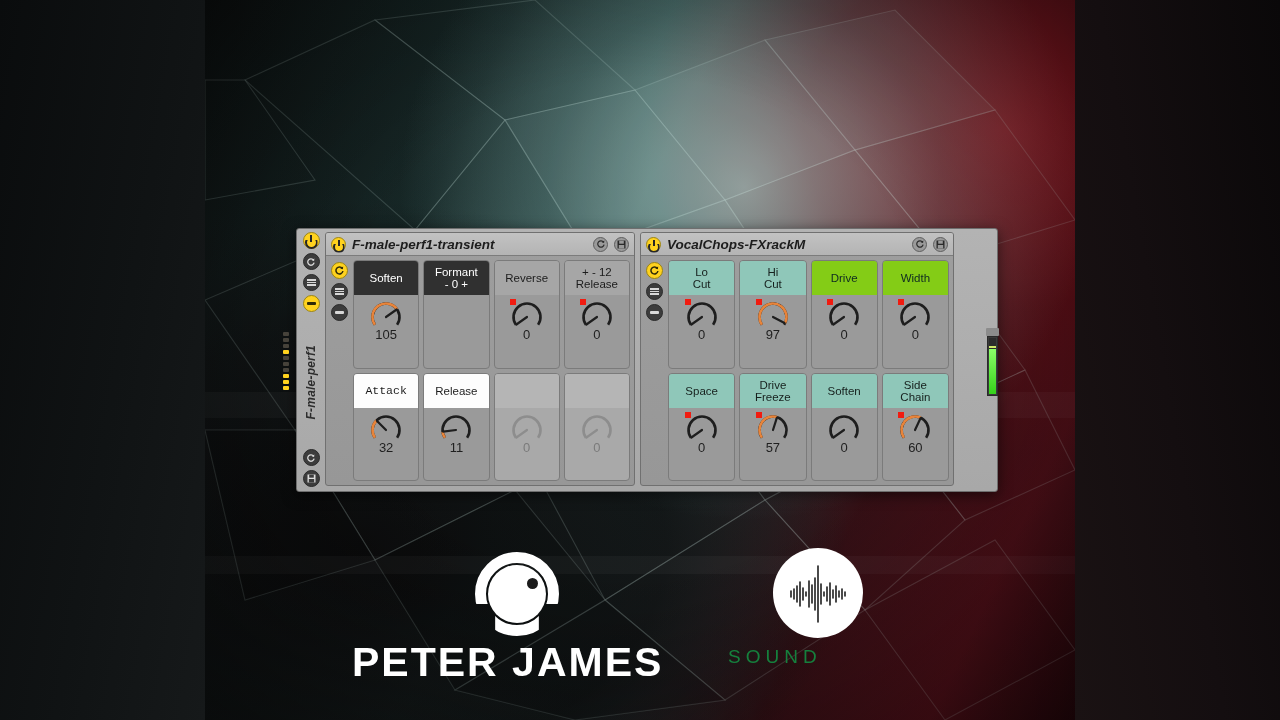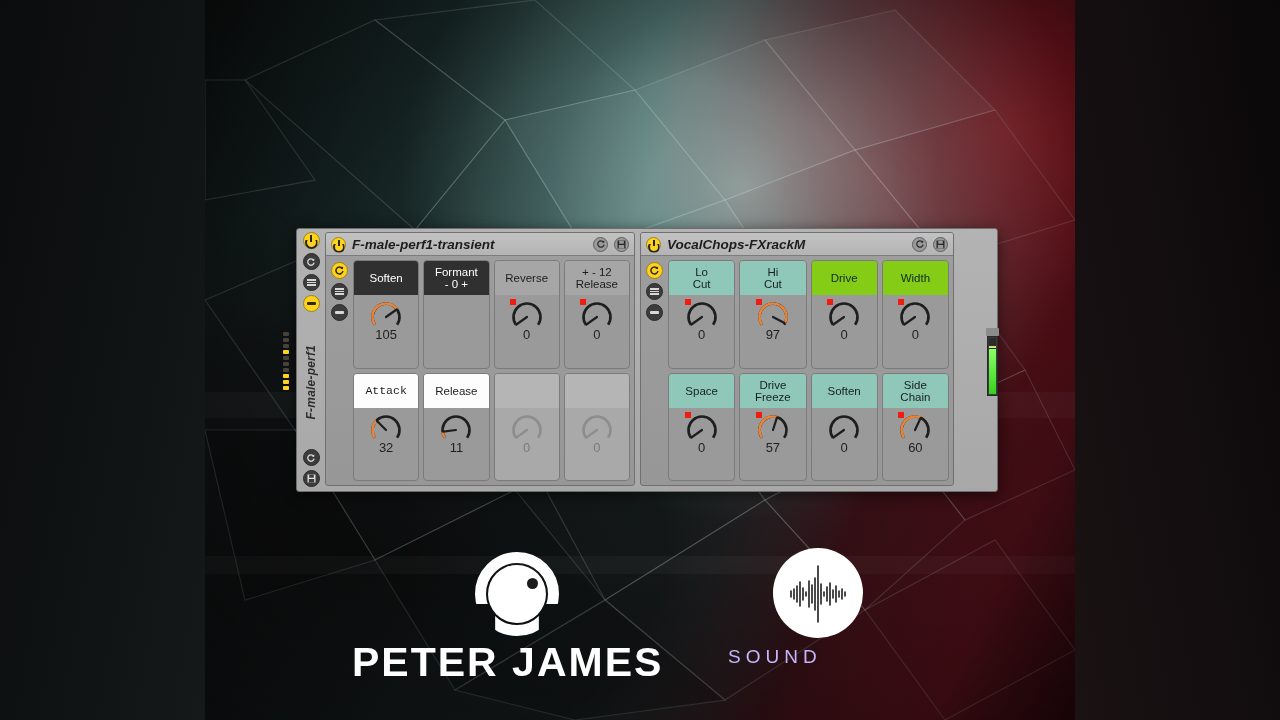--- a/index.html
+++ b/index.html
@@ -35,21 +35,21 @@
   .pj-mark{width:84px;height:84px;margin:0 auto 6px;position:relative;}
   .pj-ring{position:absolute;left:0;top:0;width:84px;height:84px;border-radius:50%;
      border:11px solid #fff;box-sizing:border-box;
      clip-path:polygon(0 0,100% 0,100% 62%,76% 62%,76% 100%,24% 100%,24% 62%,0 62%);}
   .pj-dot{position:absolute;left:13px;top:13px;width:58px;height:58px;border-radius:50%;background:#fff;}
   .pj-eye{position:absolute;left:52px;top:26px;width:11px;height:11px;border-radius:50%;background:#1b1b1b;}
   .pj-text{font-size:41px;font-weight:bold;letter-spacing:2px;line-height:1;
      font-family:"Liberation Sans",sans-serif;}
   .fs-mark{width:90px;height:90px;border-radius:50%;background:#fff;margin:0 auto 8px;position:relative;overflow:hidden;}
   .fs-text{font-size:30px;letter-spacing:2px;line-height:1.02;font-family:"Liberation Sans",sans-serif;}
-  .fs-sub{font-size:19px;letter-spacing:5px;margin-top:2px;color:#c4b5fd;}
+  .fs-sub{font-size:19px;letter-spacing:5px;margin-top:2px;color:#15803d;}
 
   
   #device-view{position:absolute;left:296px;top:228px;width:700px;height:262px;z-index:10;
      background:linear-gradient(#b3b3b3,#a8a8a8);
      border:1px solid #6e6e6e;border-radius:3px;
      box-shadow:0 3px 14px rgba(0,0,0,.55);
      display:flex;}
   .track-strip{width:28px;flex:0 0 28px;display:flex;flex-direction:column;align-items:center;
      padding-top:3px;background:transparent;}
   .dev-area{flex:1;display:flex;gap:5px;padding:3px 2px 5px 0;min-width:0;}

